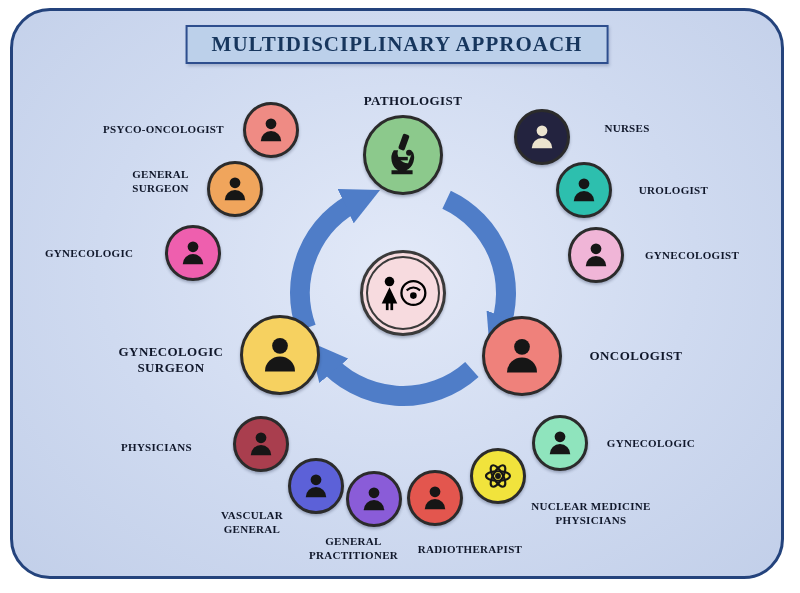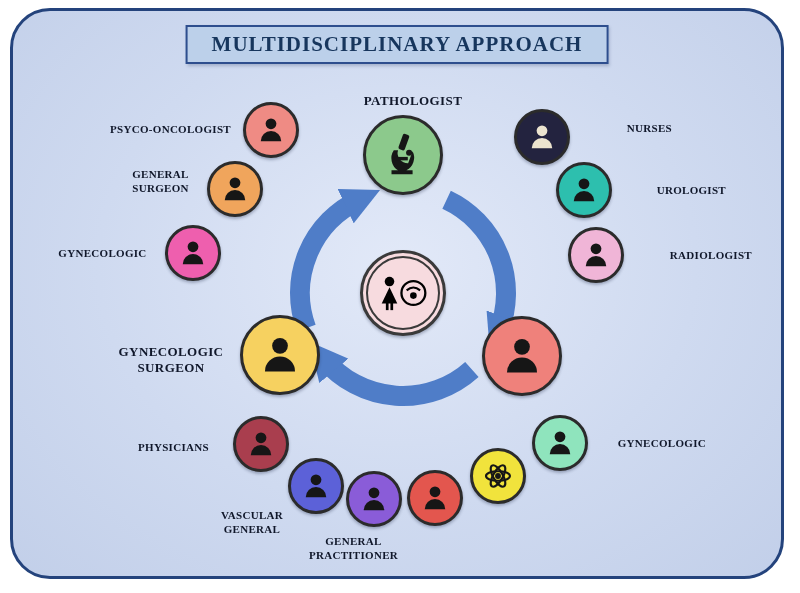--- a/index.html
+++ b/index.html
@@ -37,21 +37,21 @@
   }
   .inner-ring{
     width:70px;height:70px;border:2px solid #3a3a3a;border-radius:50%;
     display:flex;align-items:center;justify-content:center;
   }
   .lbl{
     position:absolute;z-index:3;font-weight:bold;color:#10172a;
     font-size:11px;line-height:1.3;letter-spacing:.3px;white-space:pre-line;
   }
   .lbl.big{font-size:13px;letter-spacing:.4px;line-height:1.25;}
-  .t-c{text-align:center}.t-r{text-align:center}.t-l{text-align:right}
+  .t-c{text-align:center}.t-r{text-align:left}.t-l{text-align:center}
 </style>
 </head>
 <body>
 
 <svg width="0" height="0" style="position:absolute" aria-hidden="true">
   <defs>
     <symbol id="ic-person" viewBox="0 0 24 24">
       <circle cx="12" cy="7" r="4.3" fill="currentColor"></circle>
       <path d="M3.8 21a8.2 8.2 0 0 1 16.4 0z" fill="currentColor"></path>
     </symbol>
@@ -113,20 +113,21 @@
       </div>
     </div>
 
     <div class="lbl big t-c" style="left:300px;top:82px;width:200px">PATHOLOGIST</div>
     <div class="node main" style="left: 350px; top: 104px; background-color: rgb(140, 201, 140);">
       <svg width="46" height="46">
           <use href="#ic-microscope"></use>
         </svg>
     </div>
 
+    <div class="lbl big t-l" style="left:553px;top:337px;width:140px">ONCOLOGIST</div>
     <div class="node main" style="left: 469px; top: 305px; background-color: rgb(239, 129, 123);">
       <svg width="44" height="44">
           <use href="#ic-person"></use>
         </svg>
     </div>
 
     <div class="lbl big t-c" style="left:88px;top:333px;width:140px">GYNECOLOGIC
 SURGEON</div>
     <div class="node main" style="left: 227px; top: 304px; background-color: rgb(246, 209, 96);">
       <svg width="44" height="44">
@@ -163,40 +164,43 @@
         </svg>
     </div>
 
     <div class="lbl t-l" style="left:608px;top:172px;width:105px">UROLOGIST</div>
     <div class="node sat" style="left: 543px; top: 151px; background-color: rgb(45, 191, 174);">
       <svg width="30" height="30">
           <use href="#ic-person"></use>
         </svg>
     </div>
 
-    <div class="lbl t-l" style="left:619px;top:237px;width:120px">RADIOLOGIST</div>
+    <div class="lbl t-l" style="left:619px;top:237px;width:120px">GYNECOLOGIST</div>
     <div class="node sat" style="left: 555px; top: 216px; background-color: rgb(240, 181, 215);">
       <svg width="30" height="30">
           <use href="#ic-person"></use>
         </svg>
     </div>
 
     <div class="lbl t-l" style="left:583px;top:425px;width:110px">GYNECOLOGIC</div>
     <div class="node sat" style="left: 519px; top: 404px; background-color: rgb(143, 228, 189);">
       <svg width="30" height="30">
           <use href="#ic-person"></use>
         </svg>
     </div>
 
+    <div class="lbl t-c" style="left:508px;top:488px;width:140px">NUCLEAR MEDICINE
+PHYSICIANS</div>
     <div class="node sat" style="left: 457px; top: 437px; background-color: rgb(241, 227, 60);">
       <svg width="32" height="32">
           <use href="#ic-atom"></use>
         </svg>
     </div>
 
+    <div class="lbl t-c" style="left:387px;top:531px;width:140px">RADIOTHERAPIST</div>
     <div class="node sat" style="left: 394px; top: 459px; background-color: rgb(227, 86, 78);">
       <svg width="30" height="30">
           <use href="#ic-person"></use>
         </svg>
     </div>
 
     <div class="lbl t-c" style="left:278px;top:523px;width:125px">GENERAL
 PRACTITIONER</div>
     <div class="node sat" style="left: 333px; top: 460px; background-color: rgb(138, 92, 216);">
       <svg width="30" height="30">

